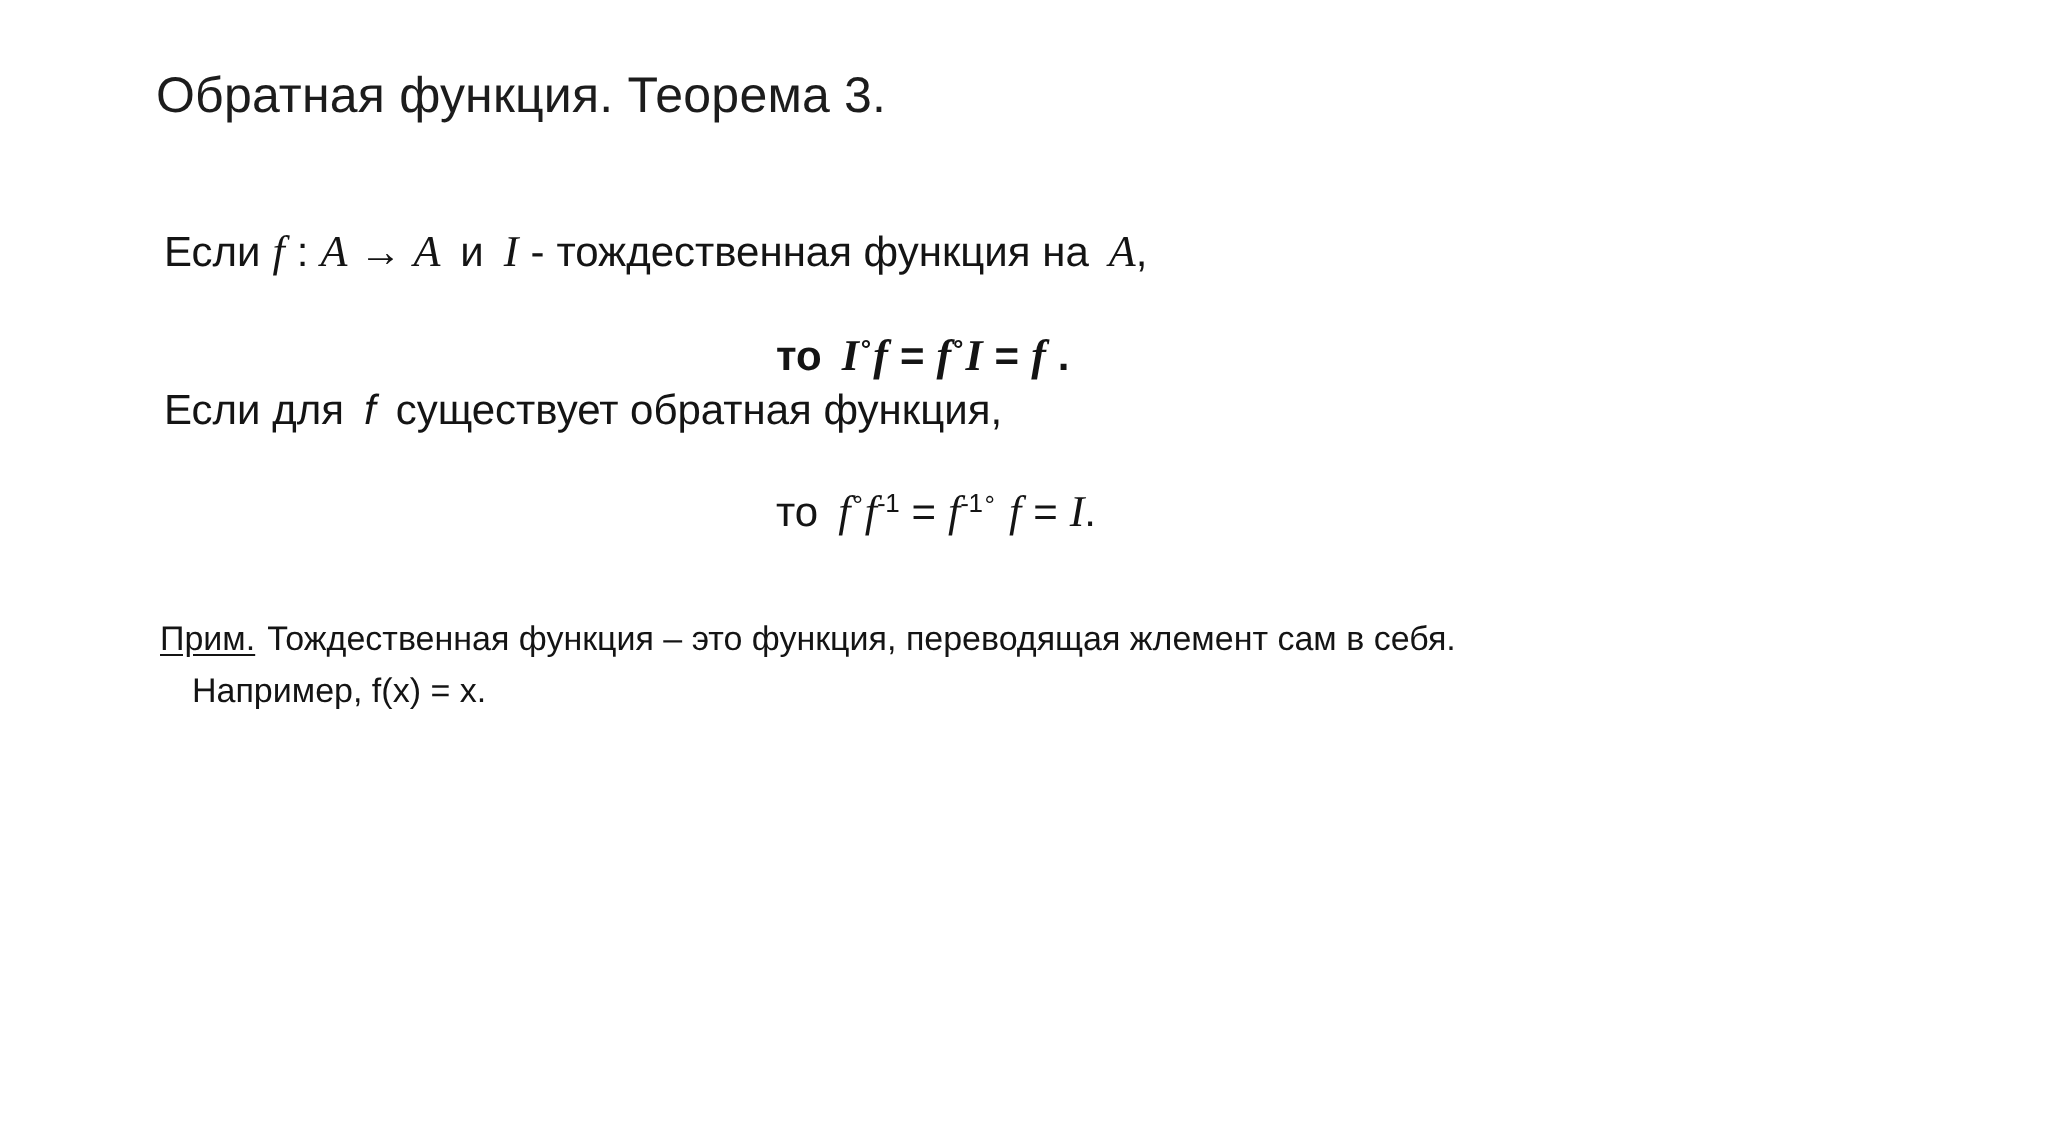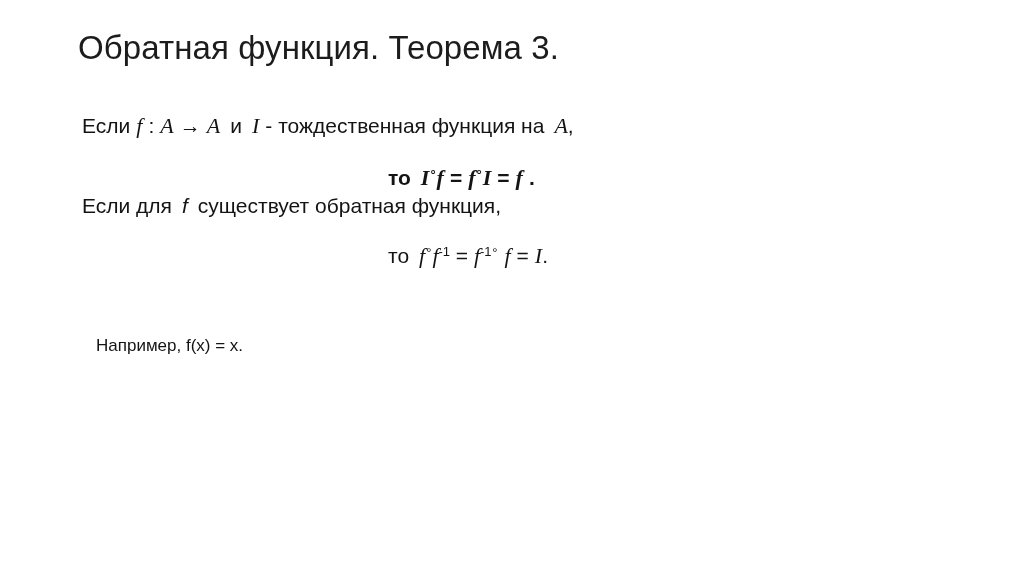--- a/index.html
+++ b/index.html
@@ -24,21 +24,21 @@
     background: #ffffff;
   }
 
   
   .slide-title {
     position: absolute;
     left: 78px;
     top: 26px;
     width: 880px;
     font-family: "Liberation Sans", sans-serif;
-    font-size: 33px;
+    font-size: 25px;
     font-weight: 400;
     letter-spacing: 0.1px;
     color: #1c1c1c;
     line-height: 44px;
     white-space: nowrap;
   }
 
   
   .body-block {
     position: absolute;
@@ -129,18 +129,21 @@
 
     <div class="line line-3">
       <span>Если для</span><span class="sp2"></span><span class="mi-sans">f</span><span class="sp2"></span><span>существует обратная функция,</span>
     </div>
 
     <div class="line line-4">
       <span>то</span><span class="sp2"></span><span class="mi">f</span><span class="ring">°</span><span class="mi">f</span><span class="sup">-1</span><span class="sp"></span><span class="op">=</span><span class="sp"></span><span class="mi">f</span><span class="sup">-1</span><span class="ring">°</span><span class="sp"></span><span class="mi">f</span><span class="sp"></span><span class="op">=</span><span class="sp"></span><span class="mi">I</span><span>.</span>
     </div>
   </div>
 
+  <div class="note note-1">
+    <span class="u">Прим.</span><span class="sp"></span><span>Тождественная функция – это функция, переводящая жлемент сам в себя.</span>
+  </div>
 
   <div class="note note-2">
     <span>Например, f(x) = x.</span>
   </div>
 
 </div>
 
 </body></html>

